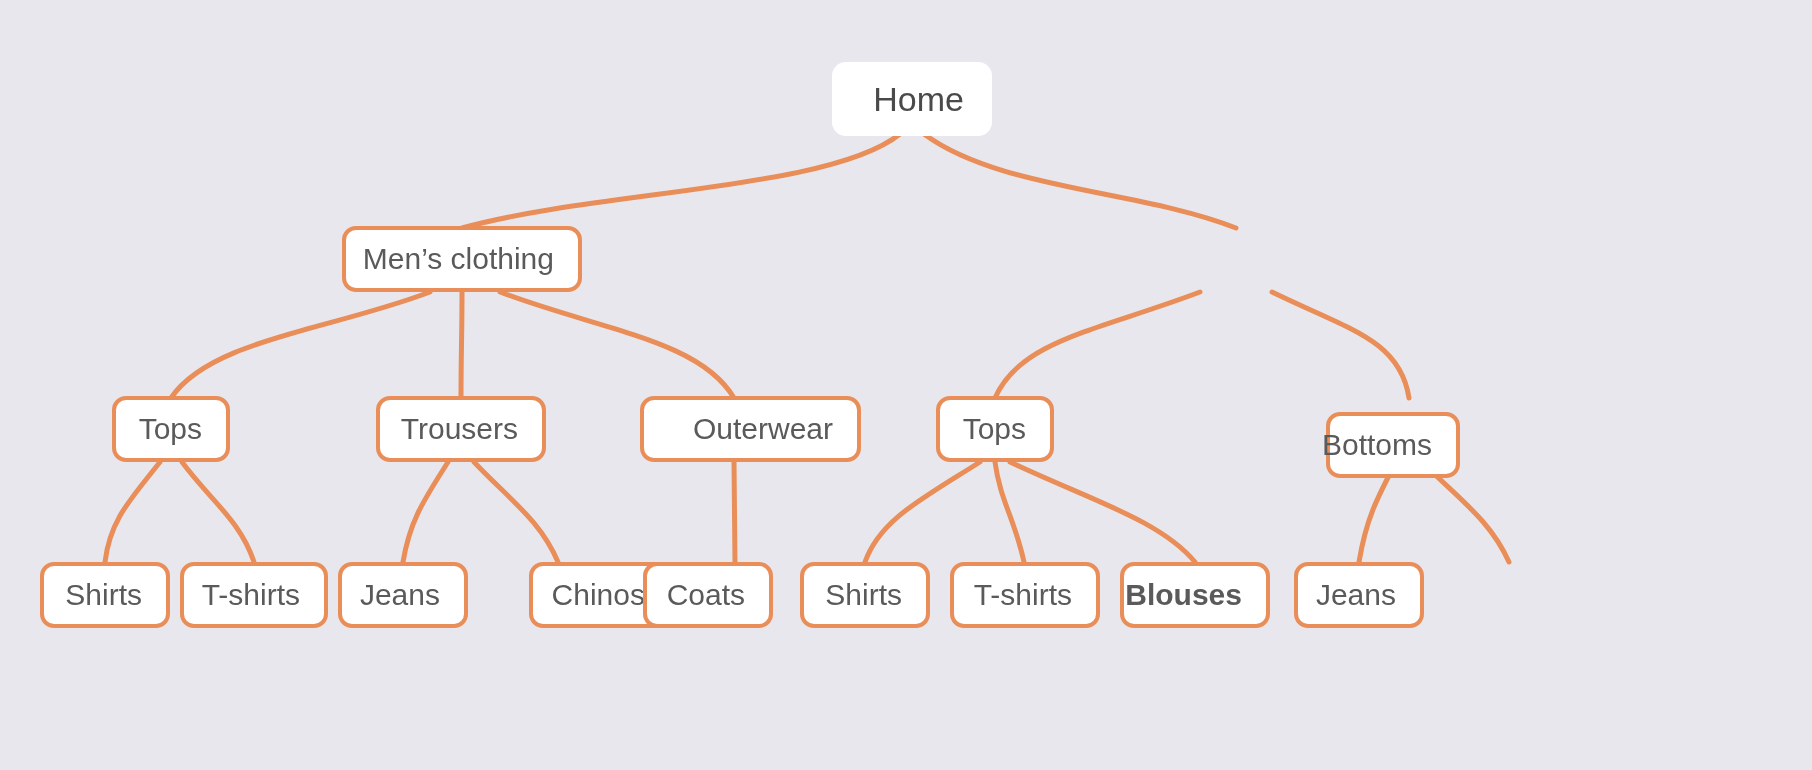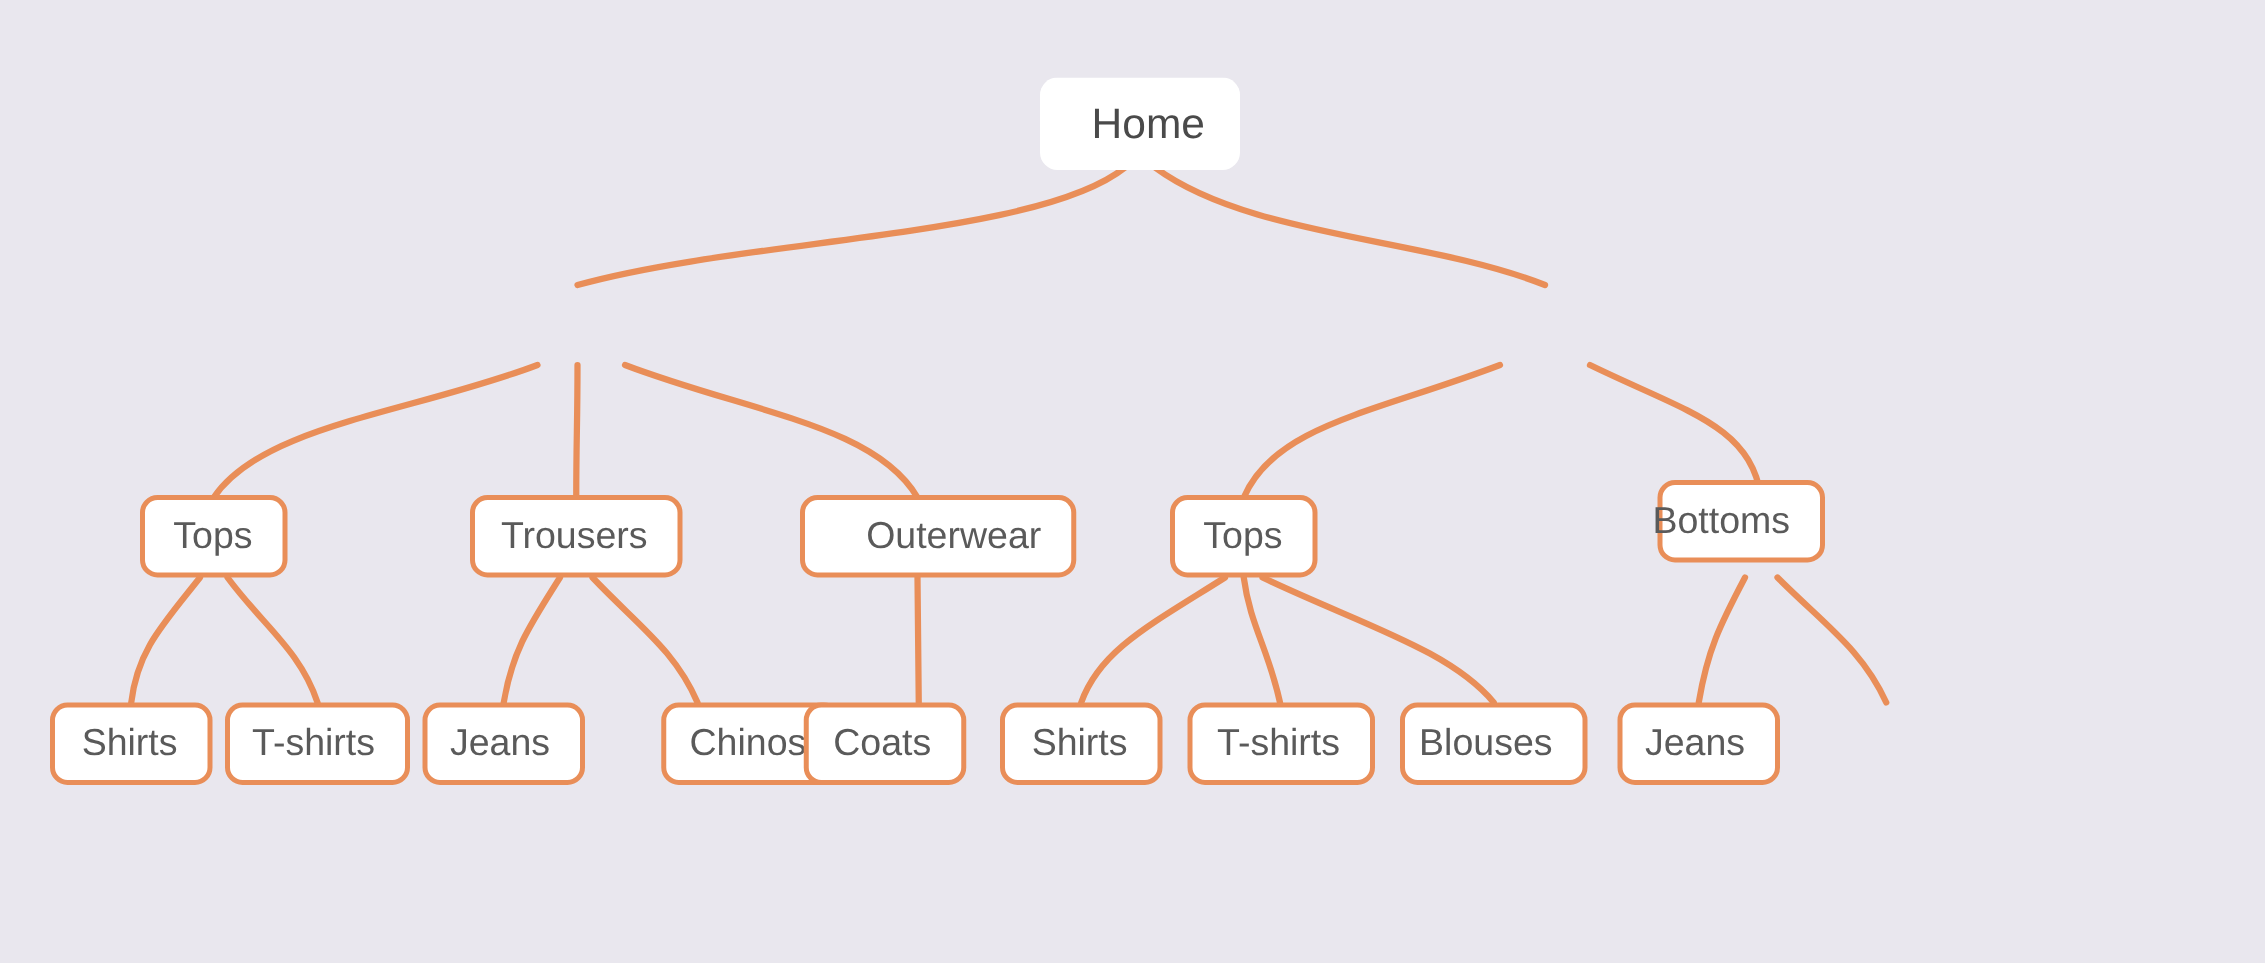--- a/index.html
+++ b/index.html
@@ -81,38 +81,38 @@
   .node.m-jeans        { top: 562px; left: 312px;  width: 128px; }
   .node.m-chinos       { top: 562px; left: 460px;  width: 142px; }
   .node.m-coats        { top: 562px; left: 654px;  width: 128px; }
   .node.w-shirts       { top: 562px; left: 828px;  width: 128px; }
   .node.w-tshirts      { top: 562px; left: 978px;  width: 148px; }
   .node.w-blouses      { top: 562px; left: 1148px; width: 152px; }
   .node.w-jeans        { top: 562px; left: 1214px; width: 128px; }
   .node.w-skirts       { top: 562px; left: 1364px; width: 128px; }
 
   
-  .node.w-blouses      { left: 1148px; }
+  .node.w-blouses      { left: 1148px; font-weight: bold; }
   .node.w-jeans        { left: 1238px; }
   .node.w-skirts       { left: 1388px; }
 
   
   .node.w-blouses      { left: 1138px; width:150px;}
   .node.w-jeans        { left: 1234px; display:none;}
   
 
   
   .node.home          { top: 62px;  left: 832px;  width: 160px; }
   .node.men           { top: 226px; left: 342px;  width: 240px; }
   .node.women         { top: 226px; left: 1108px; width: 288px; }
   .node.men-tops      { top: 396px; left: 112px;  width: 118px; }
   .node.men-trousers  { top: 396px; left: 356px;  width: 170px; }
   .node.men-outer     { top: 396px; left: 622px;  width: 221px; }
   .node.women-tops    { top: 396px; left: 950px;  width: 118px; }
-  .node.women-bottoms { top: 384px; left: 1254px; width: 134px; }
+  .node.women-bottoms { top: 412px; left: 1254px; width: 134px; }
   .node.m-shirts      { top: 562px; left: 40px;   width: 130px; }
   .node.m-tshirts     { top: 562px; left: 190px;  width: 150px; }
   .node.m-jeans       { top: 562px; left: 310px;  width: 130px; }
   .node.m-chinos      { top: 562px; left: 458px;  width: 144px; }
   .node.m-coats       { top: 562px; left: 652px;  width: 130px; }
   .node.w-shirts      { top: 562px; left: 826px;  width: 130px; }
   .node.w-tshirts     { top: 562px; left: 976px;  width: 150px; }
   .node.w-blouses     { top: 562px; left: 1146px; width: 152px; }
   .node.w-jeans       { top: 562px; left: 1210px; width: 130px; display:flex;}
   .node.w-skirts      { top: 562px; left: 1360px; width: 130px; }
@@ -203,20 +203,23 @@
 
     <path class="edge" d="M 1396 462 C 1376 500, 1366 520, 1359 562"></path>
 
     <path class="edge" d="M 1422 462 C 1460 500, 1490 520, 1509 562"></path>
   </svg>
 
   <div class="node root home">
     <span>Home</span>
   </div>
 
+  <div class="node men">
+    <span>Men’s clothing</span>
+  </div>
 
   <div class="node men-tops">
     <span>Tops</span>
   </div>
   <div class="node men-trousers">
     <span>Trousers</span>
   </div>
   <div class="node men-outer">
     <span>Outerwear</span>
   </div>

